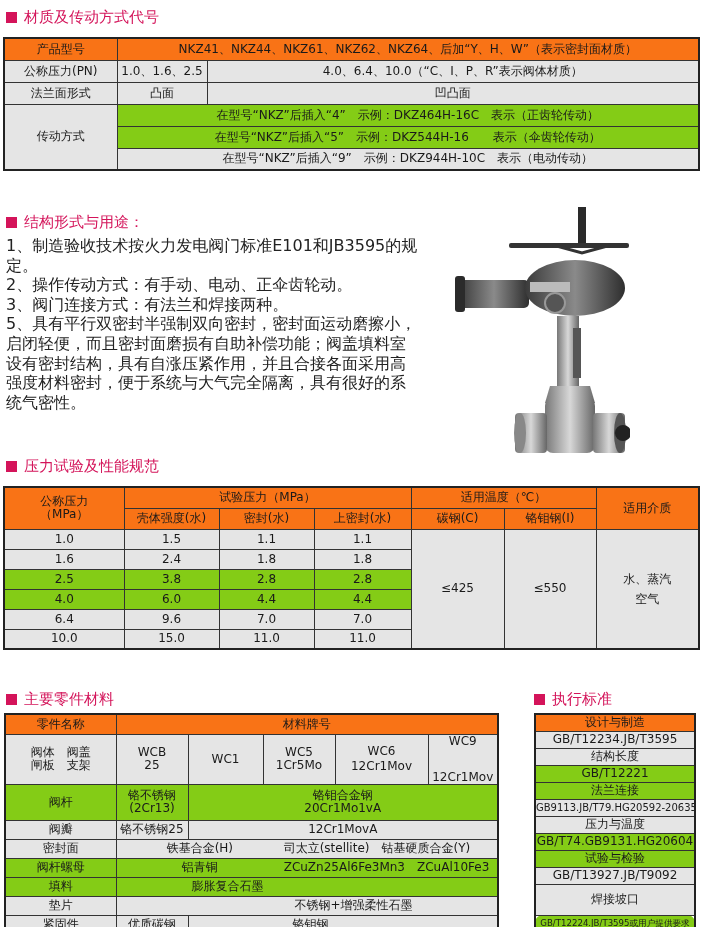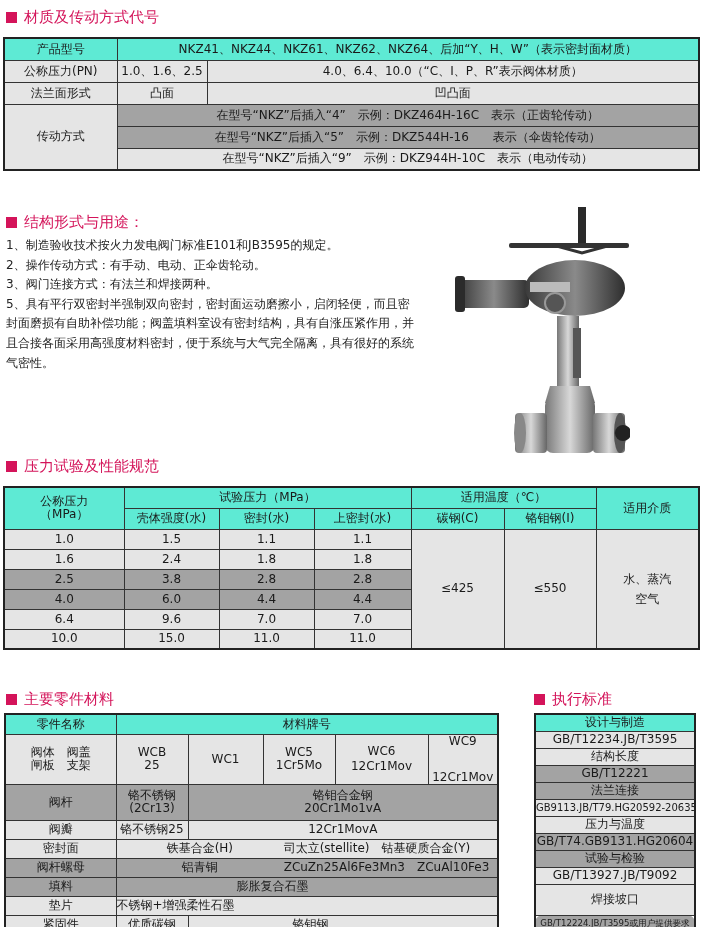--- a/index.html
+++ b/index.html
@@ -3,24 +3,24 @@
 <meta charset="utf-8">
 <style>
   html, body { margin:0; padding:0; background:#ffffff; }
   body { width:710px; height:927px; position:relative; overflow:hidden;
          font-family:"DejaVu Sans","Liberation Sans",sans-serif; color:#1a1a1a; }
   .heading { position:absolute; display:flex; align-items:center; font-size:15px; color:#d4145a; white-space:nowrap; }
   .heading .sq { width:11px; height:11px; background:#d4145a; margin-right:7px; display:inline-block; }
   table { border-collapse:collapse; position:absolute; table-layout:fixed; }
   td { border:1px solid #333; text-align:center; vertical-align:middle; padding:0; font-size:12px; line-height:13px; white-space:nowrap; overflow:hidden; }
   .outer { border:2px solid #222; }
-  .gray { background:#5eead4;margin-top:11px; }
-  .lgray { background:#a3a3a3; }
+  .gray { background:#f97316;margin-top:11px; }
+  .lgray { background:#84cc16; }
   .white { background:#e5e5e5; }
-  .para { position:absolute; font-size:12px; line-height:19.6px; color:#222; }
+  .para { position:absolute; font-size:16px; line-height:19.6px; color:#222; }
   .para p { margin:0; }
   .photo { position:absolute; left:445px; top:188px; width:185px; height:272px; }
   .small { font-size:10px; }
   .xsmall { font-size:8.6px;border-radius:8px; }
 </style>
 </head>
 <body>
 
 <div class="heading" style="left:6px; top:8px;">
   <span class="sq"></span>
@@ -253,25 +253,25 @@
   </tr>
   <tr style="height:19px" class="lgray">
     <td>阀杆螺母</td>
     <td colspan="5">
       <span style="display:inline-block;width:160px;text-align:center">铝青铜</span>
       <span style="display:inline-block;width:210px;text-align:left">ZCuZn25Al6Fe3Mn3　ZCuAl10Fe3</span>
     </td>
   </tr>
   <tr style="height:19px" class="lgray">
     <td>填料</td>
-    <td colspan="5" style="text-align:left;padding-left:120px">膨胀复合石墨</td>
+    <td colspan="5" style="text-align:left;padding-left:75px">膨胀复合石墨</td>
   </tr>
   <tr style="height:19px" class="white">
     <td>垫片</td>
-    <td colspan="5" style="text-align:left;">不锈钢+增强柔性石墨</td>
+    <td colspan="5" style="text-align:left;padding-left:178px">不锈钢+增强柔性石墨</td>
   </tr>
   <tr style="height:19px" class="white">
     <td>紧固件</td>
     <td>优质碳钢</td>
     <td colspan="4" style="text-align:left;padding-left:104px">铬钼钢</td>
   </tr>
 </tbody>
   </table>
 
 <div class="heading" style="left:534px; top:690px;">

